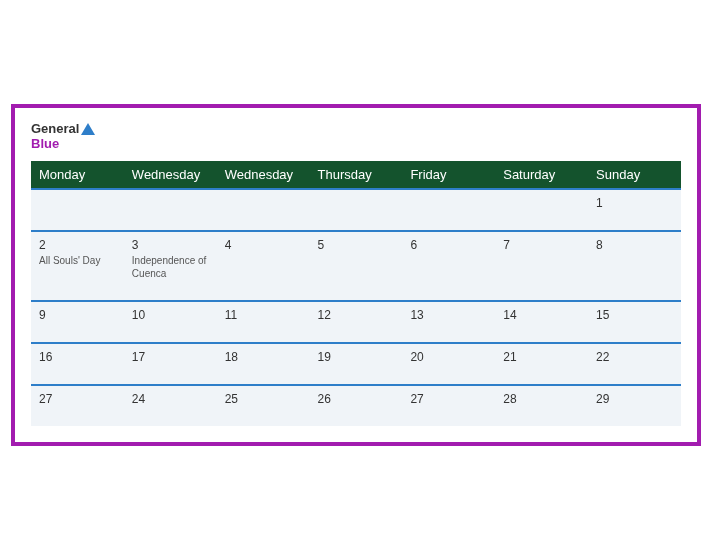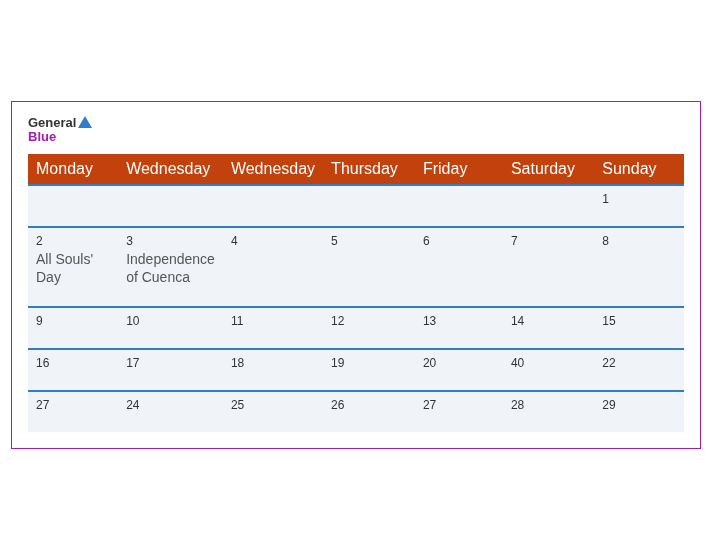--- a/index.html
+++ b/index.html
@@ -9,21 +9,21 @@
       display: flex;
       justify-content: center;
       align-items: center;
       width: 712px;
       min-height: 550px;
     }
     .calendar-wrapper {
       width: 690px;
       background: #fff;
       padding: 14px 16px 16px 16px;
-      border: 1px solid #a21caf;
+      border: 4px solid #a21caf;
     }
     .header {
       display: flex;
       align-items: center;
       justify-content: space-between;
       margin-bottom: 10px;
       position: relative;
     }
     .logo {
       display: flex;
@@ -64,23 +64,23 @@
       font-size: 14px;
       color: #555;
       text-align: right;
       min-width: 70px;
     }
     .calendar-table {
       width: 100%;
       border-collapse: collapse;
     }
     .calendar-table thead tr th {
-      background: #c2410c;
+      background: #14532d;
       color: #fff;
-      font-size: 16px;
+      font-size: 13px;
       font-weight: normal;
       padding: 6px 8px;
       text-align: left;
       border: none;
     }
     .calendar-table tbody tr {
       border-top: 2px solid #2e7ec9;
     }
     .calendar-table tbody tr td {
       background: #f0f4f8;
@@ -93,21 +93,21 @@
     }
     .calendar-table tbody tr td.empty {
       background: #f0f4f8;
     }
     .day-number {
       font-size: 12px;
       color: #333;
       display: block;
     }
     .event-text {
-      font-size: 14px;
+      font-size: 10px;
       color: #555;
       margin-top: 2px;
       display: block;
       line-height: 1.3;
     }
     .last-row td {
       padding-bottom: 30px;
     }
   </style>
 </head>
@@ -207,21 +207,21 @@
           <td>
             <span class="day-number">18</span>
           </td>
           <td>
             <span class="day-number">19</span>
           </td>
           <td>
             <span class="day-number">20</span>
           </td>
           <td>
-            <span class="day-number">40</span>
+            <span class="day-number">21</span>
           </td>
           <td>
             <span class="day-number">22</span>
           </td>
         </tr>
         <tr>
           <td>
             <span class="day-number">27</span>
           </td>
           <td>

